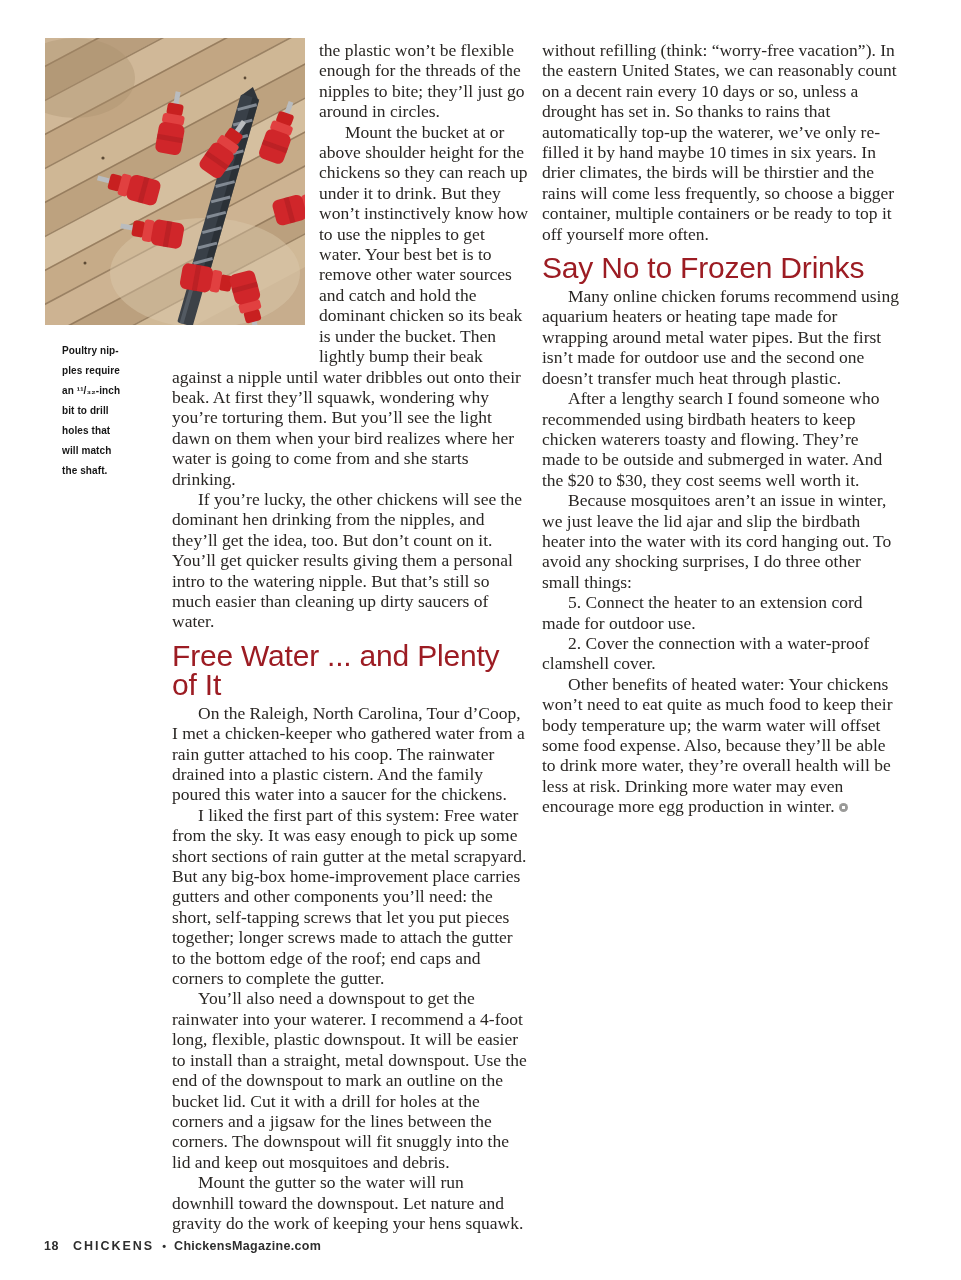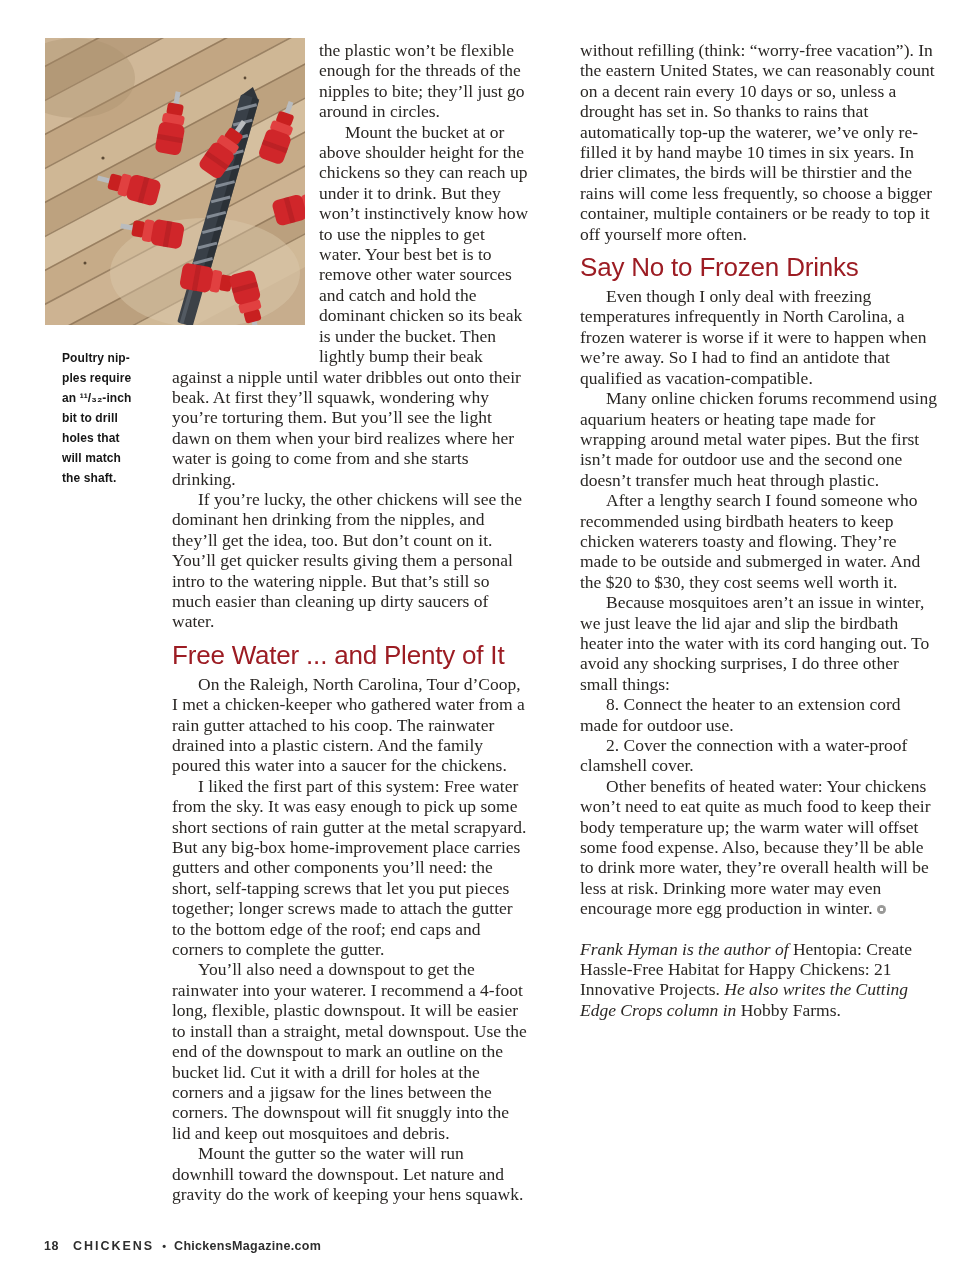--- a/index.html
+++ b/index.html
@@ -3,36 +3,36 @@
 <meta charset="utf-8">
 <style>
   html,body{margin:0;padding:0;background:#ffffff;}
   body{width:961px;height:1280px;position:relative;overflow:hidden;
        font-family:"Liberation Serif","DejaVu Serif",serif;color:#2a2724;}
   .page{position:absolute;inset:0;background:#ffffff;}
 
   .photo{position:absolute;left:45px;top:38px;width:260px;height:287px;overflow:hidden;}
   .photo svg{display:block;}
 
-  .caption{position:absolute;left:62px;top:348px;width:104px;
+  .caption{position:absolute;left:62px;top:341px;width:104px;
            font-family:"Liberation Sans","DejaVu Sans",sans-serif;
-           font-weight:bold;font-size:12px;line-height:20px;color:#161616;
+           font-weight:bold;font-size:10px;line-height:20px;color:#161616;
            white-space:pre-line;letter-spacing:0.1px;}
 
   .col{position:absolute;top:40px;width:357px;font-size:17.5px;line-height:20.4px;
        text-align:left;}
   .col.left{left:172px;}
-  .col.right{left:580px;}
+  .col.right{left:542px;}
   .float-spacer{float:left;width:147px;height:316px;}
 
   .paras p{margin:0;}
   .paras p.indent{text-indent:26px;}
 
   h2.section{font-family:"Liberation Sans","DejaVu Sans",sans-serif;
-             font-weight:normal;color:#9c1c23;font-size:26px;line-height:29px;
+             font-weight:normal;color:#9c1c23;font-size:30px;line-height:29px;
              margin:9px 0 4px 0;letter-spacing:-0.2px;}
 
   .author-note{margin:20px 0 0 0;}
   .author-note .italic{font-style:italic;}
 
   .endmark{display:inline-block;width:9px;height:9px;border-radius:50%;
            background:radial-gradient(circle at 50% 50%, #ffffff 0 1.5px, #9a9a98 2px);
            margin-left:4px;vertical-align:baseline;}
 
   .footer{position:absolute;left:44px;top:1239px;display:flex;align-items:center;
@@ -195,29 +195,27 @@
         <p class="indent">Mount the gutter so the water will run downhill toward the downspout. Let nature and gravity do the work of keeping your hens squawk.</p>
       </div>
   </div>
 
   <div class="col right">
     <div class="paras">
         <p class="">without refilling (think: “worry-free vacation”). In the eastern United States, we can reasonably count on a decent rain every 10 days or so, unless a drought has set in. So thanks to rains that automatically top-up the waterer, we’ve only re-filled it by hand maybe 10 times in six years. In drier climates, the birds will be thirstier and the rains will come less frequently, so choose a bigger container, multiple containers or be ready to top it off yourself more often.</p>
       </div>
     <h2 class="section">Say No to Frozen Drinks</h2>
     <div class="paras">
-        <p class="indent">Even though I only deal with freezing temperatures infrequently in North Carolina, a frozen waterer is worse if it were to happen when we’re away. So I had to find an antidote that qualified as vacation-compatible.</p>
         <p class="indent">Many online chicken forums recommend using aquarium heaters or heating tape made for wrapping around metal water pipes. But the first isn’t made for outdoor use and the second one doesn’t transfer much heat through plastic.</p>
         <p class="indent">After a lengthy search I found someone who recommended using birdbath heaters to keep chicken waterers toasty and flowing. They’re made to be outside and submerged in water. And the $20 to $30, they cost seems well worth it.</p>
         <p class="indent">Because mosquitoes aren’t an issue in winter, we just leave the lid ajar and slip the birdbath heater into the water with its cord hanging out. To avoid any shocking surprises, I do three other small things:</p>
-        <p class="indent">8. Connect the heater to an extension cord made for outdoor use.</p>
+        <p class="indent">5. Connect the heater to an extension cord made for outdoor use.</p>
         <p class="indent">2. Cover the connection with a water-proof clamshell cover.</p>
         <p class="indent">Other benefits of heated water: Your chickens won’t need to eat quite as much food to keep their body temperature up; the warm water will offset some food expense. Also, because they’ll be able to drink more water, they’re overall health will be less at risk. Drinking more water may even encourage more egg production in winter.<span class="endmark"></span></p>
       </div>
-    <p class="author-note"><span class="italic">Frank Hyman is the author of </span><span>Hentopia: Create Hassle-Free Habitat for Happy Chickens: 21 Innovative Projects. </span><span class="italic">He also writes the Cutting Edge Crops column in </span><span>Hobby Farms.</span></p>
   </div>
 
   <div class="footer">
     <span class="pagenum">18</span>
     <span class="mag">CHICKENS</span>
     <span class="bullet">•</span>
     <span class="site">ChickensMagazine.com</span>
   </div>
 
 </div>

